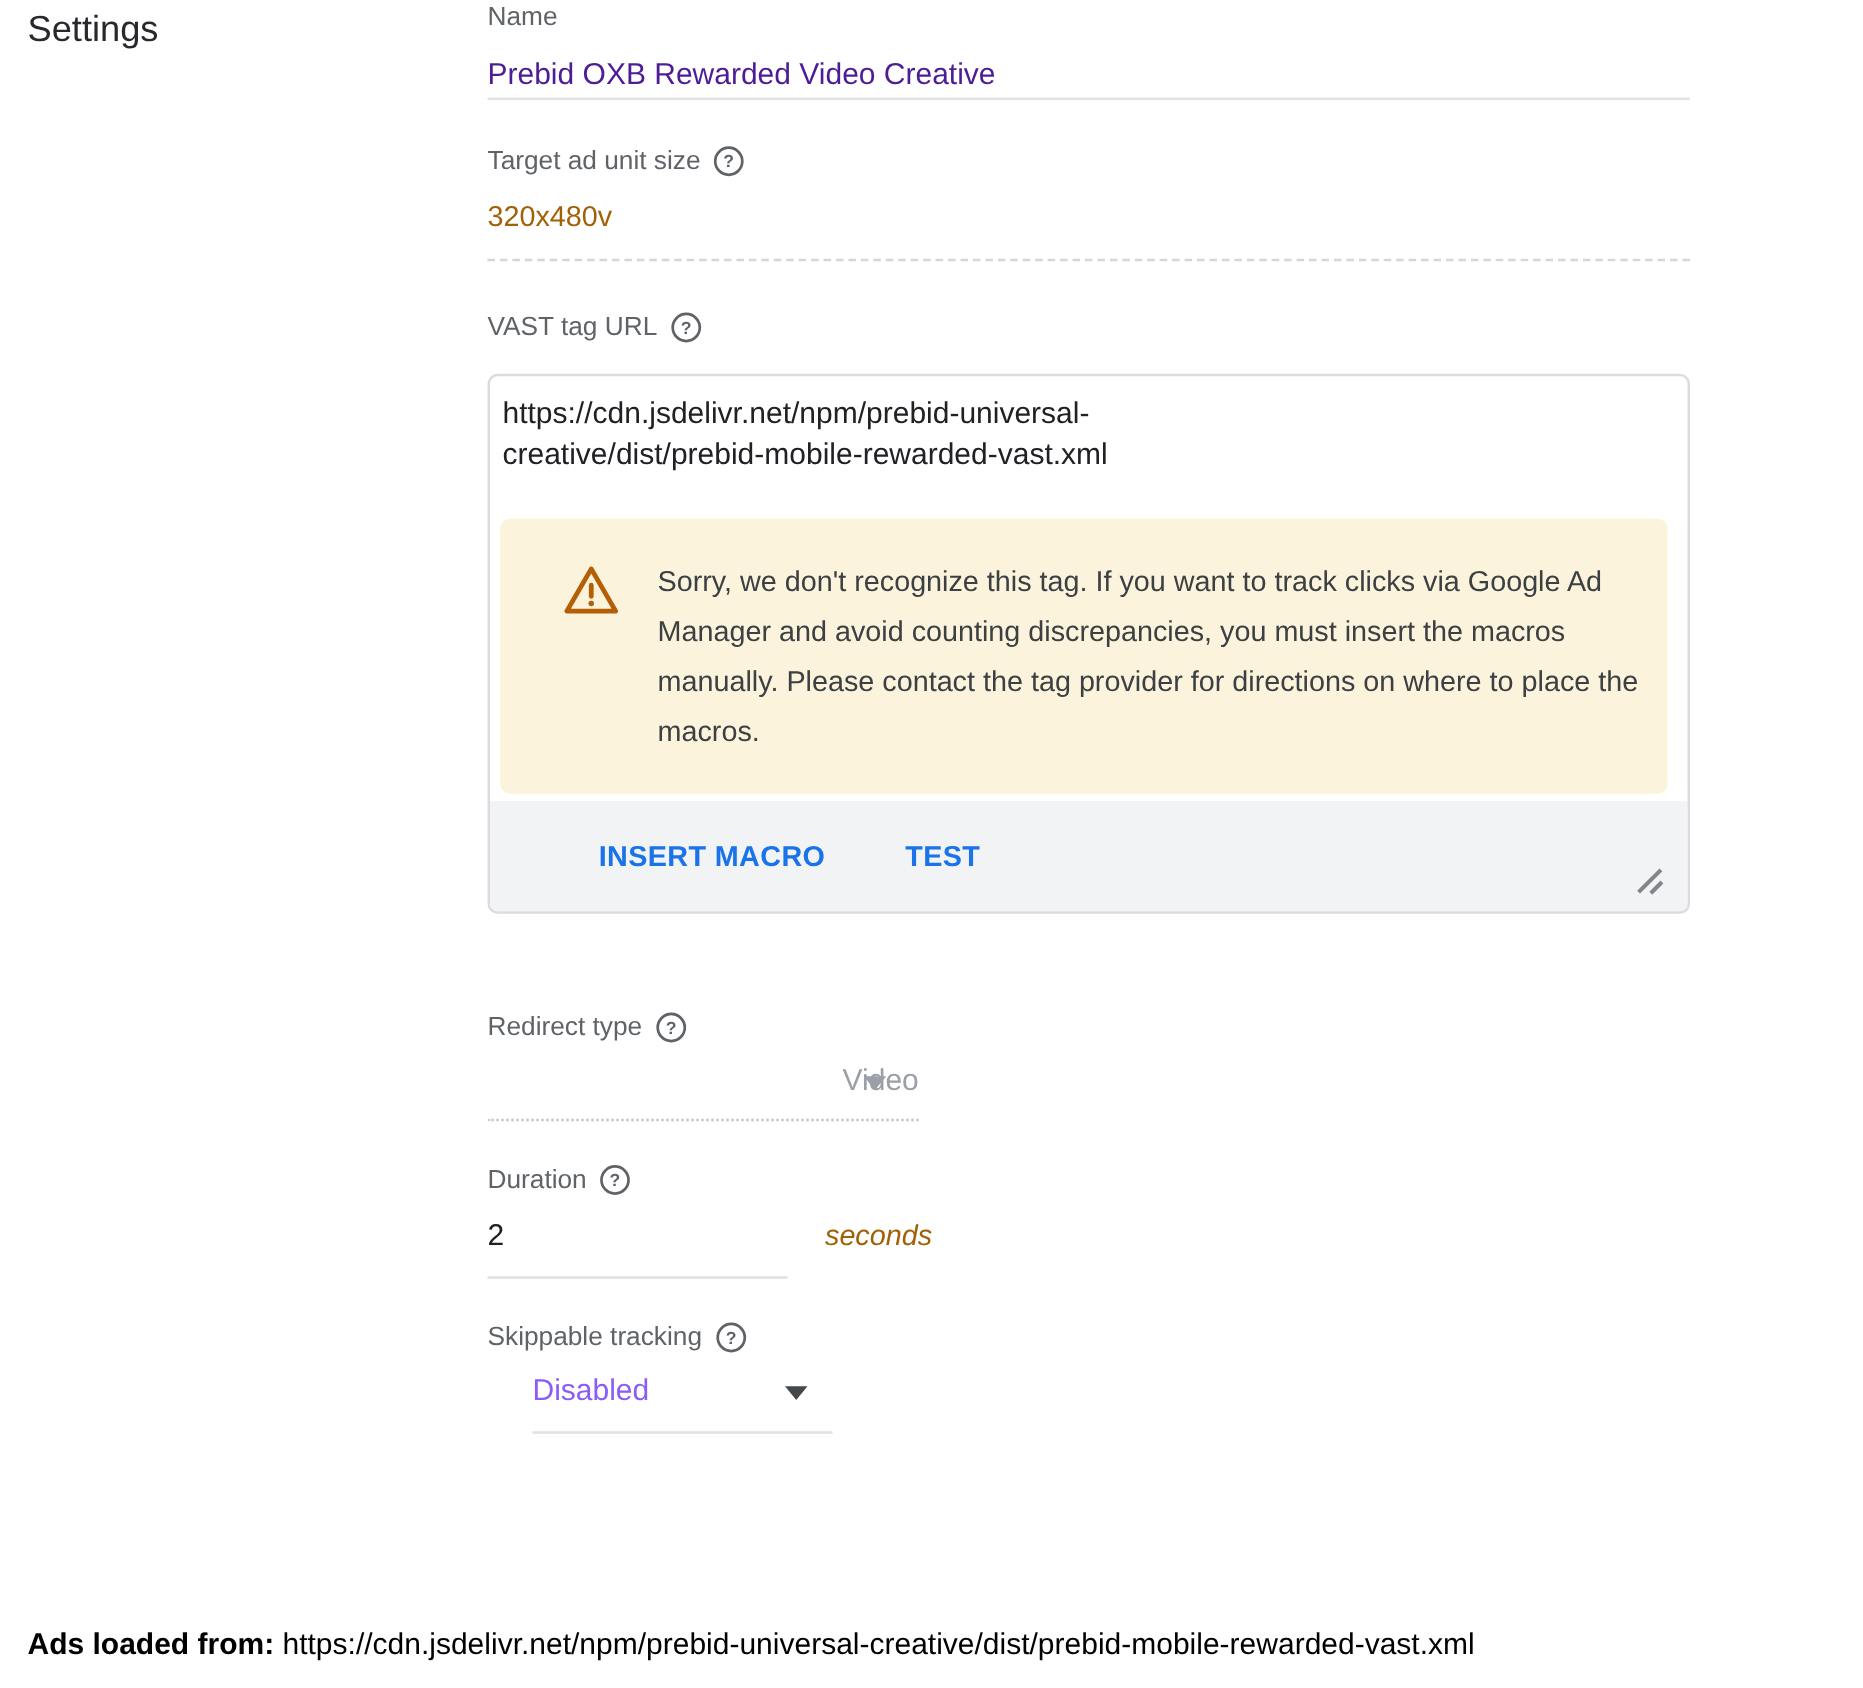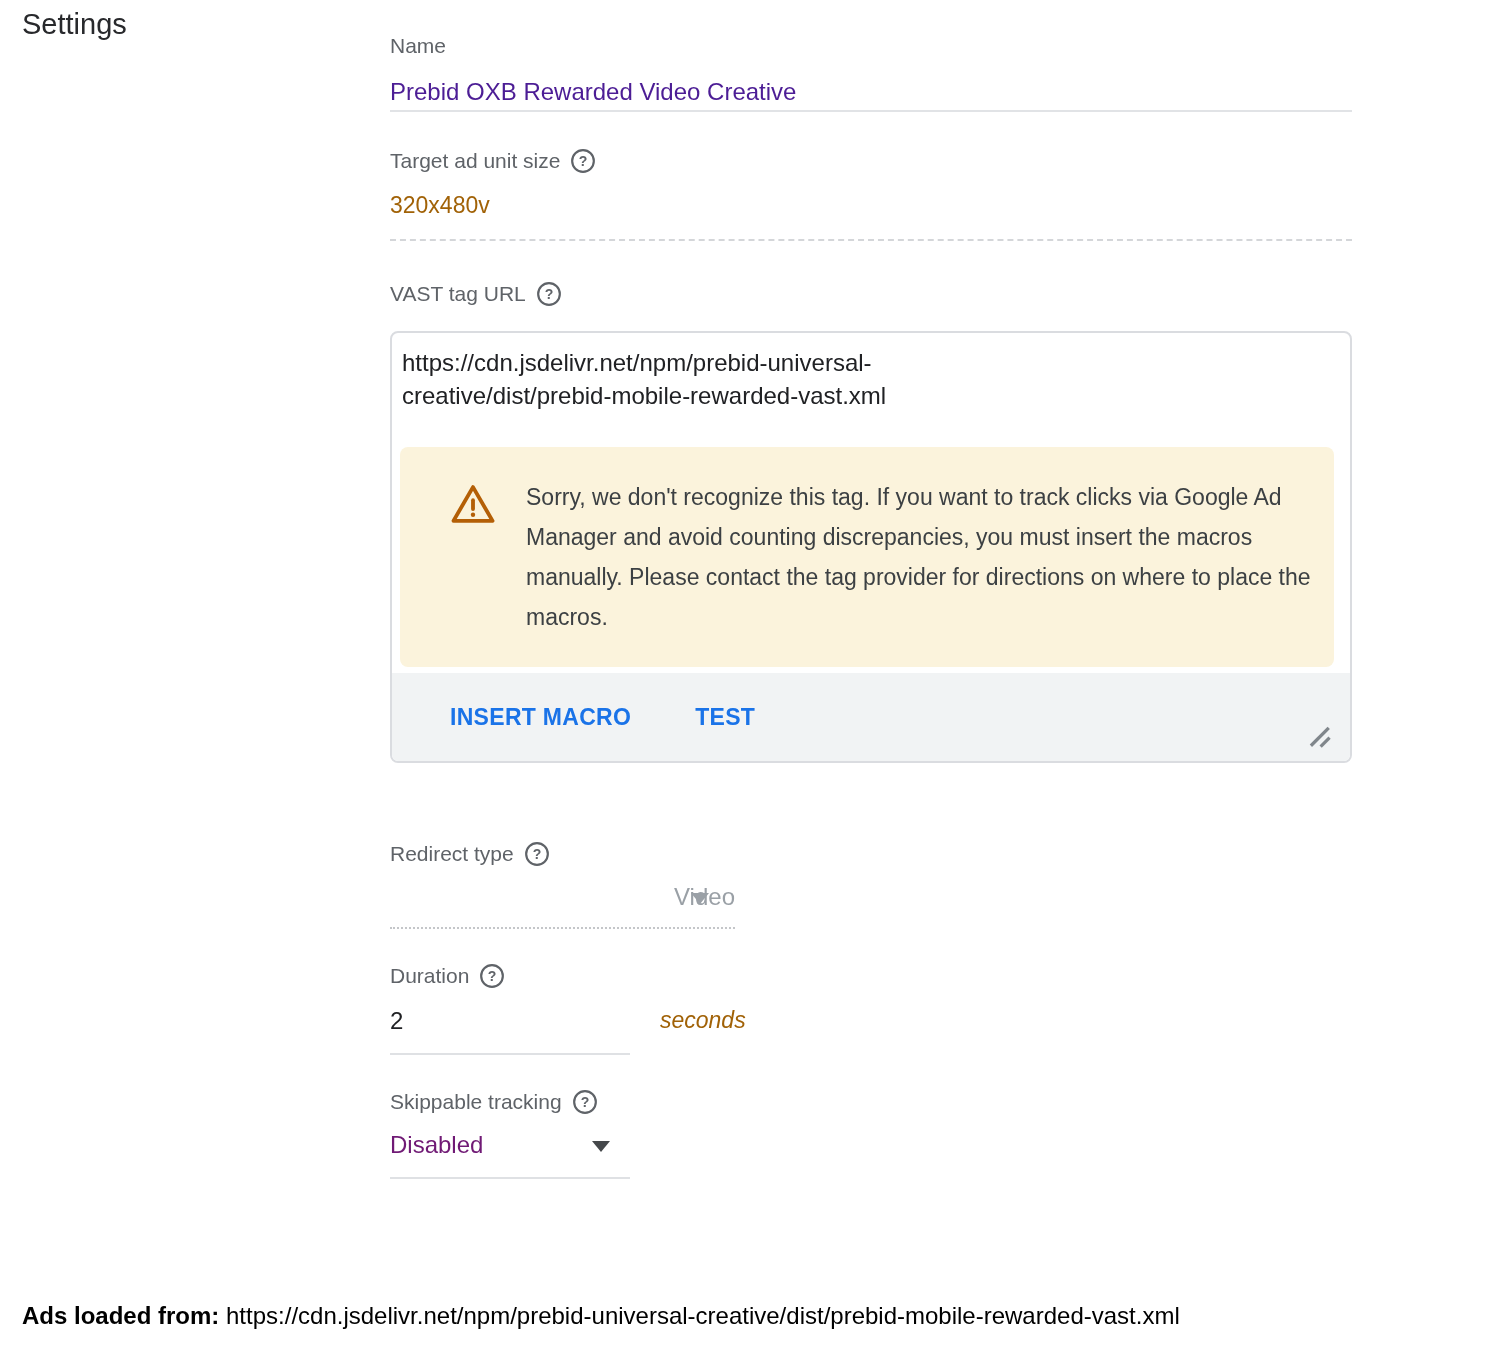--- a/index.html
+++ b/index.html
@@ -18,21 +18,21 @@
   .form-col {
     position: absolute; left: 390px; top: 0;
     width: 962px;
   }
   .field-label {
     font-size: 21px; color: #5f6368;
     display: flex; align-items: center; gap: 10px;
   }
   .help-icon { width: 26px; height: 26px; flex: 0 0 auto; }
   
-  .name-group { padding-top: 2px; margin-top: 32px; }
+  .name-group { padding-top: 2px; }
   .name-value {
     margin-top: 20px; font-size: 24px; color: #4c1d95;
     padding-bottom: 4px; border-bottom: 2px solid #e1e3e6;
   }
   
   .size-group { margin-top: 36px; }
   .size-value {
     margin-top: 18px; font-size: 23px; color: #a16207;
     padding-bottom: 20px; border-bottom: 2px dashed #d4d6d9;
   }
@@ -57,21 +57,21 @@
   }
   .warning-icon { width: 50px; height: 46px; flex: 0 0 auto; margin-top: 4px; }
   .warning-text {
     margin-left: 28px;
     font-size: 23px; line-height: 40px; color: #3c4043;
     max-width: 790px;
   }
   .vast-toolbar {
     background: #f1f3f4; height: 88px;
     display: flex; align-items: center;
-    padding-left: 58px; gap: 64px;
+    padding-left: 87px; gap: 64px;
     position: relative;
   }
   .text-button {
     background: none; border: none; cursor: pointer;
     font-family: "Liberation Sans", sans-serif;
     font-size: 23px; font-weight: bold; color: #1a73e8;
     letter-spacing: 0.3px;
   }
   .resize-handle {
     position: absolute; right: 18px; bottom: 12px;
@@ -98,22 +98,22 @@
   .duration-group { margin-top: 34px; }
   .duration-row { display: flex; align-items: flex-start; margin-top: 18px; }
   .duration-input {
     width: 240px; font-size: 24px; color: #202124;
     padding-bottom: 18px; border-bottom: 2px solid #dfe1e4; cursor: text;
   }
   .duration-unit { margin-left: 30px; font-size: 23px; color: #a16207; font-style: italic; }
   
   .skippable-group { margin-top: 34px; }
   .skippable-select {
-    width: 240px; color: #701a75; cursor: pointer;
-    border-bottom: 2px solid #dfe1e4; padding-bottom: 18px;
+    width: 240px; color: #8b5cf6; cursor: pointer;
+    border-bottom: 2px solid #dfe1e4; padding-bottom: 18px; margin-left: 36px;
   }
   .skippable-select .caret { border-top-color: #45484b; right: 20px; }
   
   .footer-line {
     position: absolute; left: 22px; top: 1302px;
     font-size: 24px; color: #000000; white-space: nowrap;
   }
   .footer-line .prefix { font-weight: bold; }
 </style>
 </head>

